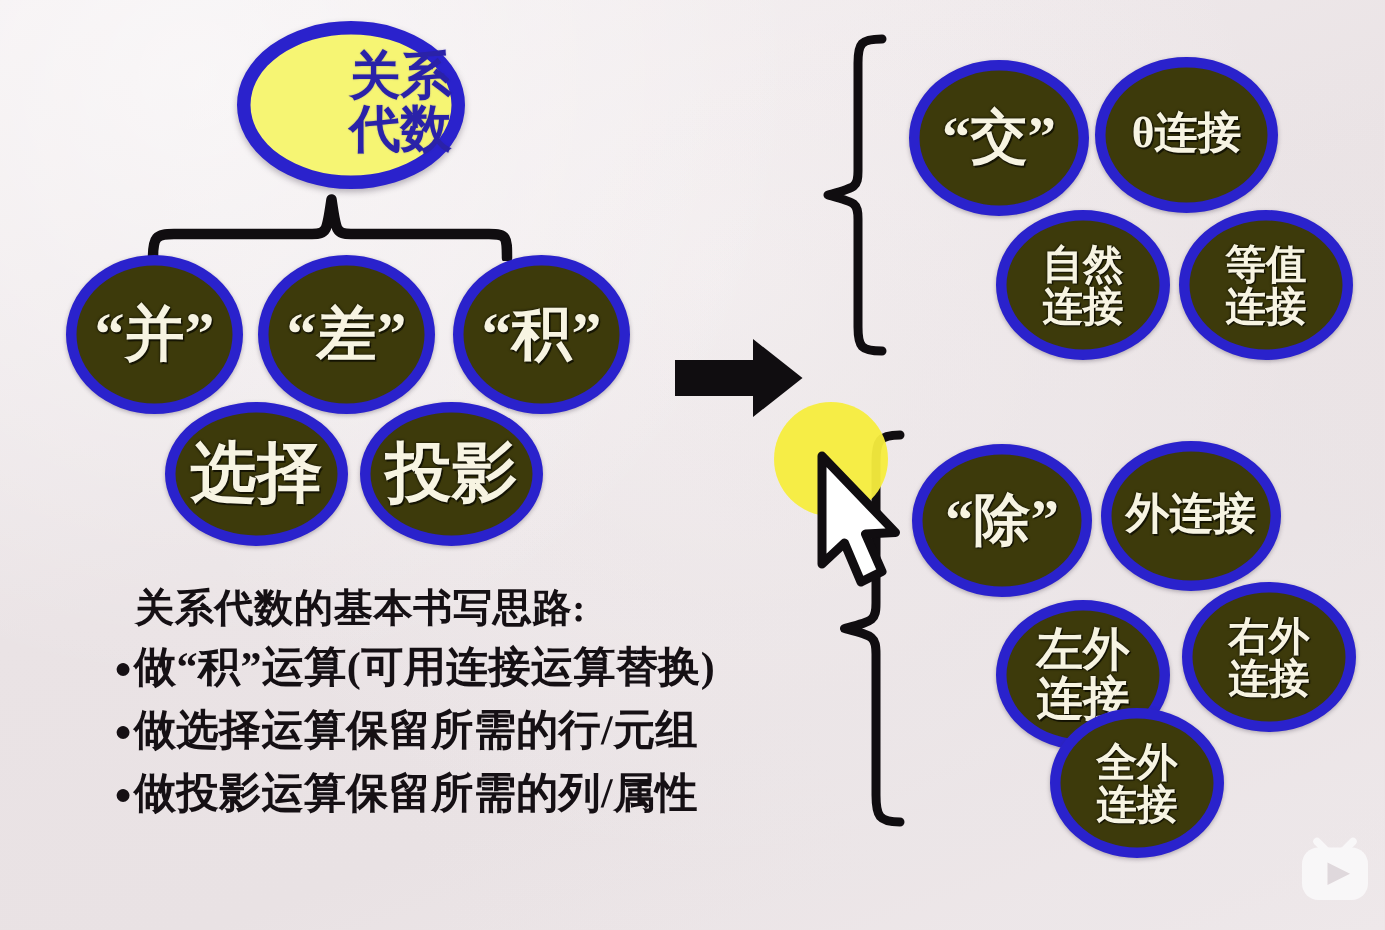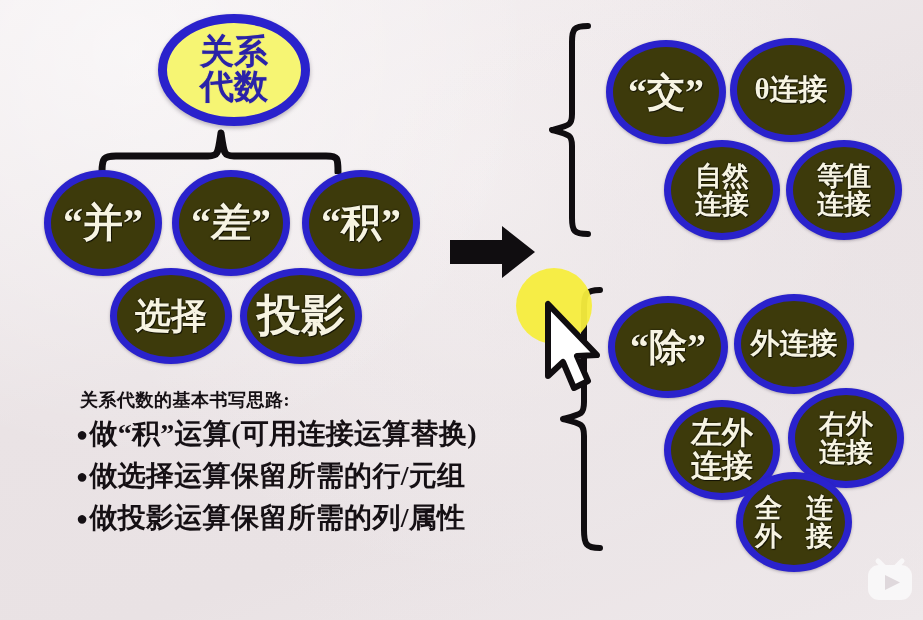--- a/index.html
+++ b/index.html
@@ -53,21 +53,21 @@
   .brace{position:absolute;pointer-events:none;}
   .arrow{position:absolute;pointer-events:none;}
 
   
   #notes{
     position:absolute;
     color:#151014;
     font-family:"Liberation Serif","DejaVu Serif",serif;
     font-weight:700;
   }
-  #notes .hdr{font-size:18px;letter-spacing:.5px;margin:0 0 3px 4px;}
+  #notes .hdr{font-size:26px;letter-spacing:.5px;margin:0 0 3px 14px;}
   #notes .bullet{
     font-size:28px;
     margin:0 0 4px 0;
     white-space:nowrap;
     letter-spacing:.3px;
   }
   #notes .bullet .dot{
     font-size:20px;
     vertical-align:2px;
     margin-right:1px;
@@ -84,39 +84,39 @@
   #cursor{position:absolute;pointer-events:none;}
 
   
   #watermark{position:absolute;opacity:.85;}
 </style>
 </head>
 <body>
 
 <div id="stage">
 
-  <div class="node yellow" style="left:158px;top:14px;width:152px;height:112px;font-size:34px;flex-direction:column;">
+  <div class="node yellow" style="left:158px;top:14px;width:152px;height:112px;font-size:34px;flex-direction:column;align-items:flex-end;">
     <span class="lbl">关系</span>
     <span class="lbl">代数</span>
   </div>
 
   <svg class="brace" style="left:96px;top:126px;" width="250" height="48" viewBox="0 0 250 48">
     <path d="M6,46 C6,32 8,30 20,30 L112,30 C122,30 122,28 125,7 C128,28 128,30 138,30 L230,30 C242,30 242,32 242,46" fill="none" stroke="#100d10" stroke-width="7" stroke-linecap="round" stroke-linejoin="round"></path>
   </svg>
 
   <div class="node dark" style="left:44px;top:170px;width:118px;height:106px;font-size:40px;">
     <span class="lbl">“并”</span>
   </div>
   <div class="node dark" style="left:172px;top:170px;width:118px;height:106px;font-size:40px;">
     <span class="lbl">“差”</span>
   </div>
   <div class="node dark" style="left:302px;top:170px;width:118px;height:106px;font-size:40px;">
     <span class="lbl">“积”</span>
   </div>
-  <div class="node dark" style="left:110px;top:268px;width:122px;height:96px;font-size:36px;">
+  <div class="node dark" style="left:110px;top:268px;width:122px;height:96px;font-size:44px;">
     <span class="lbl">选择</span>
   </div>
   <div class="node dark" style="left:240px;top:268px;width:122px;height:96px;font-size:44px;">
     <span class="lbl">投影</span>
   </div>
 
   <svg class="arrow" style="left:450px;top:224px;" width="86" height="56" viewBox="0 0 86 56">
     <path d="M0,16 L52,16 L52,2 L85,28 L52,54 L52,40 L0,40 Z" fill="#100d10"></path>
   </svg>
 
@@ -152,21 +152,21 @@
     <span class="lbl">外连接</span>
   </div>
   <div class="node dark two-line" style="left:664px;top:400px;width:116px;height:100px;font-size:31px;flex-direction:column;">
     <span class="lbl">左外</span>
     <span class="lbl">连接</span>
   </div>
   <div class="node dark two-line" style="left:788px;top:388px;width:116px;height:100px;font-size:27px;flex-direction:column;text-align:right;">
     <span class="lbl">右外</span>
     <span class="lbl">连接</span>
   </div>
-  <div class="node dark two-line" style="left:736px;top:472px;width:116px;height:100px;font-size:27px;flex-direction:row;">
+  <div class="node dark two-line" style="left:700px;top:472px;width:116px;height:100px;font-size:27px;flex-direction:column;">
     <span class="lbl">全外</span>
     <span class="lbl">连接</span>
   </div>
 
   <svg id="cursor" style="left:542px;top:300px;" width="62" height="96" viewBox="0 0 62 96">
     <path d="M6,4 L6,76 L21,62 L32,88 L46,81 L35,56 L55,55 Z" fill="#ffffff" stroke="#100d10" stroke-width="6" stroke-linejoin="round"></path>
   </svg>
 
   <div id="notes" style="left:76px;top:388px;width:430px;">
     <div class="hdr">关系代数的基本书写思路:</div>

